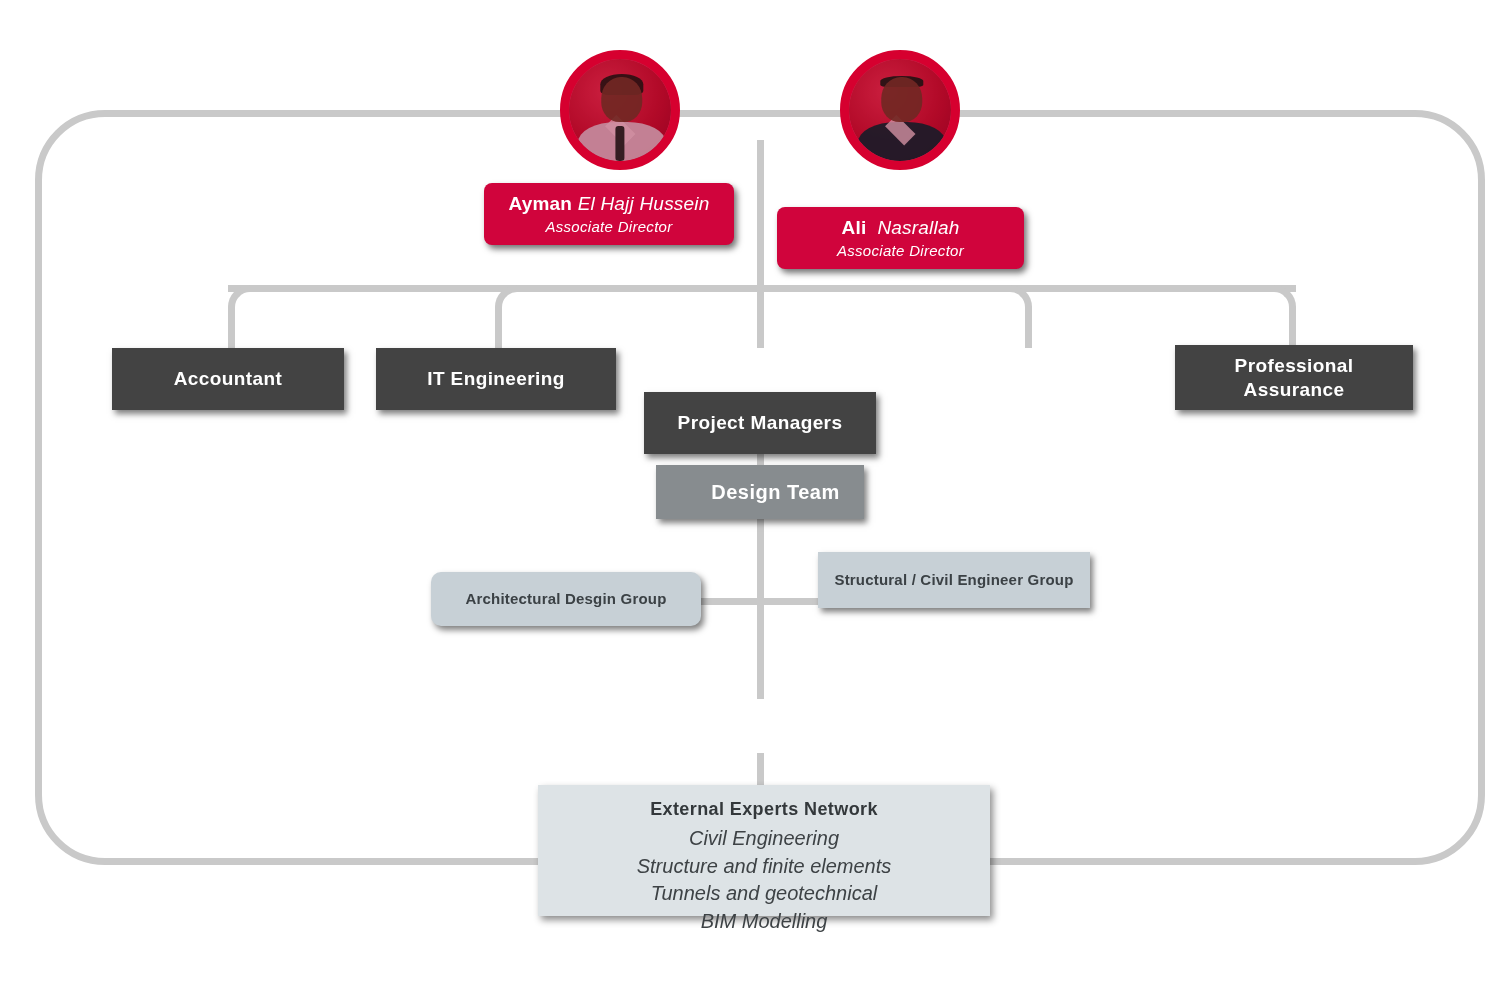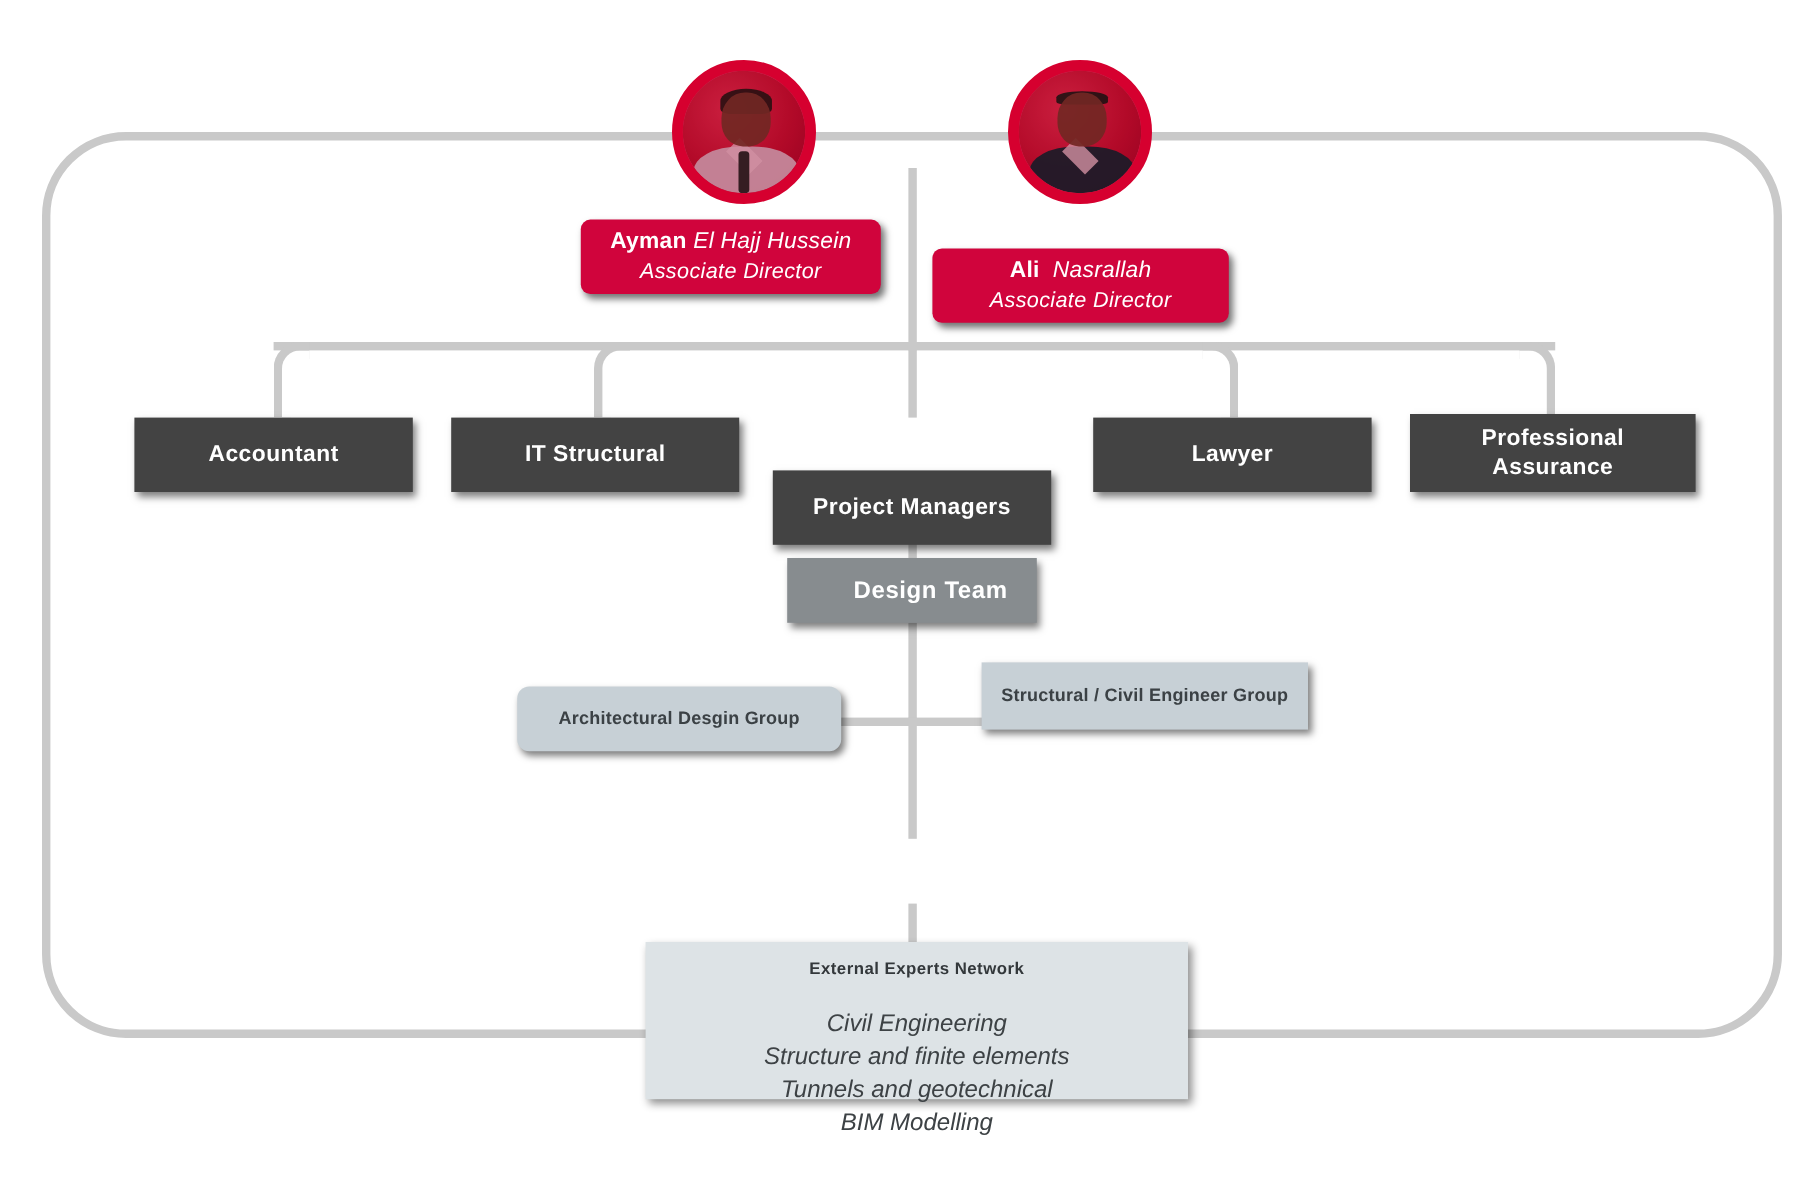--- a/index.html
+++ b/index.html
@@ -156,21 +156,21 @@
   }
   .namecard .nm-first {
     font-weight: 700;
     font-style: normal;
   }
   .namecard .nm-last {
     font-weight: 400;
     font-style: italic;
   }
   .namecard .nm-role {
-    font-size: 18px;
+    font-size: 15px;
     font-style: italic;
     font-weight: 400;
     margin-top: 3px;
     letter-spacing: .3px;
     white-space: nowrap;
   }
 
   .box {
     position: absolute;
     box-sizing: border-box;
@@ -205,24 +205,24 @@
   }
   .box-pale {
     background: #dde3e6;
     color: #33383b;
     box-shadow: 3px 4px 7px rgba(0,0,0,.45);
     flex-direction: column;
     justify-content: flex-start;
     padding-top: 14px;
   }
   .een-title {
-    font-size: 14px;
+    font-size: 18px;
     font-weight: 700;
     letter-spacing: .4px;
-    margin-bottom: 24px;
+    margin-bottom: 4px;
   }
   .een-list {
     font-size: 20px;
     font-style: italic;
     font-weight: 400;
     color: #3d4245;
     line-height: 1.38;
   }
   .een-list div { white-space: nowrap; }
 </style>
@@ -287,23 +287,22 @@
   </div>
 
   <div class="namecard" style="left:777px; top:183px; width:247px; height:62px;margin-top:24px;">
     <div class="nm-line">
       <span class="nm-first">Ali</span><span>&nbsp;</span><span class="nm-last"> Nasrallah</span>
     </div>
     <div class="nm-role">Associate Director</div>
   </div>
 
   <div class="box box-dark" style="left:112px; top:348px; width:232px; height:62px;">Accountant</div>
-  <div class="box box-dark" style="left:376px; top:348px; width:240px; height:62px;">IT Structural</div>
+  <div class="box box-dark" style="left:376px; top:348px; width:240px; height:62px;">IT Engineering</div>
   <div class="box box-dark" style="left:644px; top:348px; width:232px; height:62px;margin-top:44px;">Project Managers</div>
-  <div class="box box-dark" style="left:911px; top:348px; width:232px; height:62px;">Lawyer</div>
   <div class="box box-dark" style="left:1175px; top:345px; width:238px; height:65px; padding:0 14px;">Professional Assurance</div>
 
   <div class="box box-mid" style="left:656px; top:465px; width:208px; height:54px;">Design Team</div>
 
   <div class="box box-light" style="left:431px; top:572px; width:270px; height:54px; padding:0 14px;border-radius:10px;">Architectural Desgin Group</div>
   <div class="box box-light" style="left:818px; top:552px; width:272px; height:56px; padding:0 0;">Structural / Civil Engineer Group</div>
 
 
   <div class="box box-pale" style="left:538px; top:785px; width:452px; height:131px;">
     <div class="een-title">External Experts Network</div>

